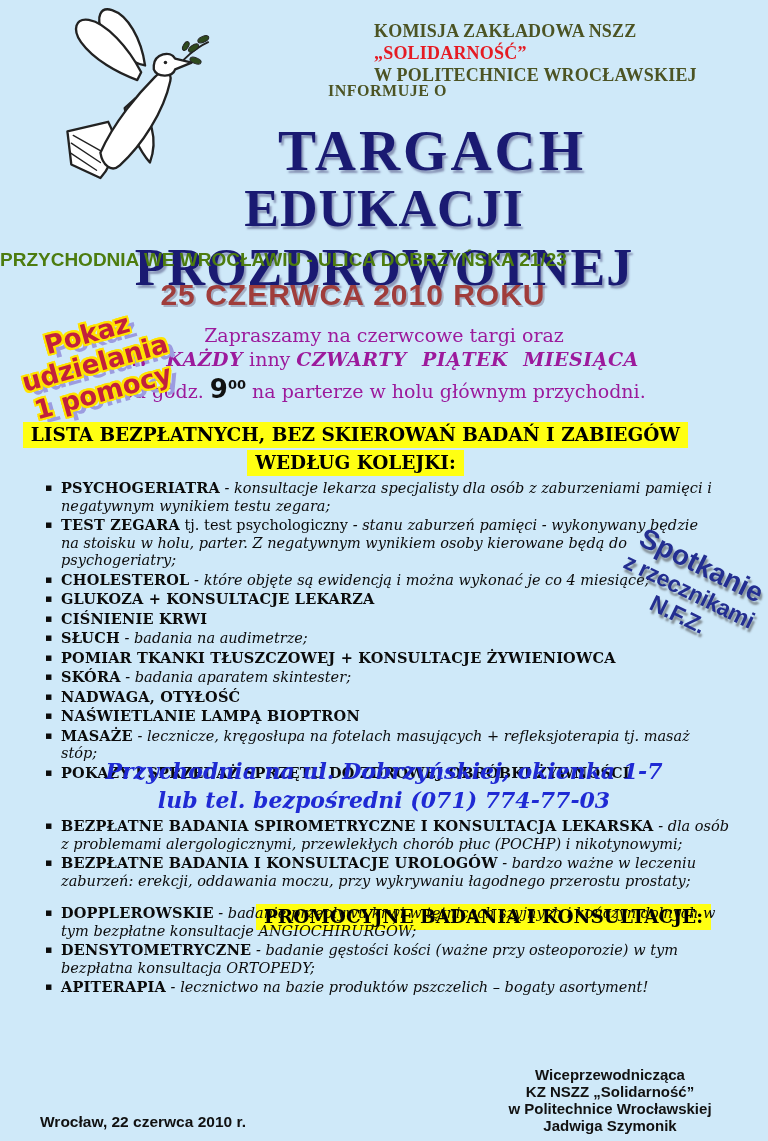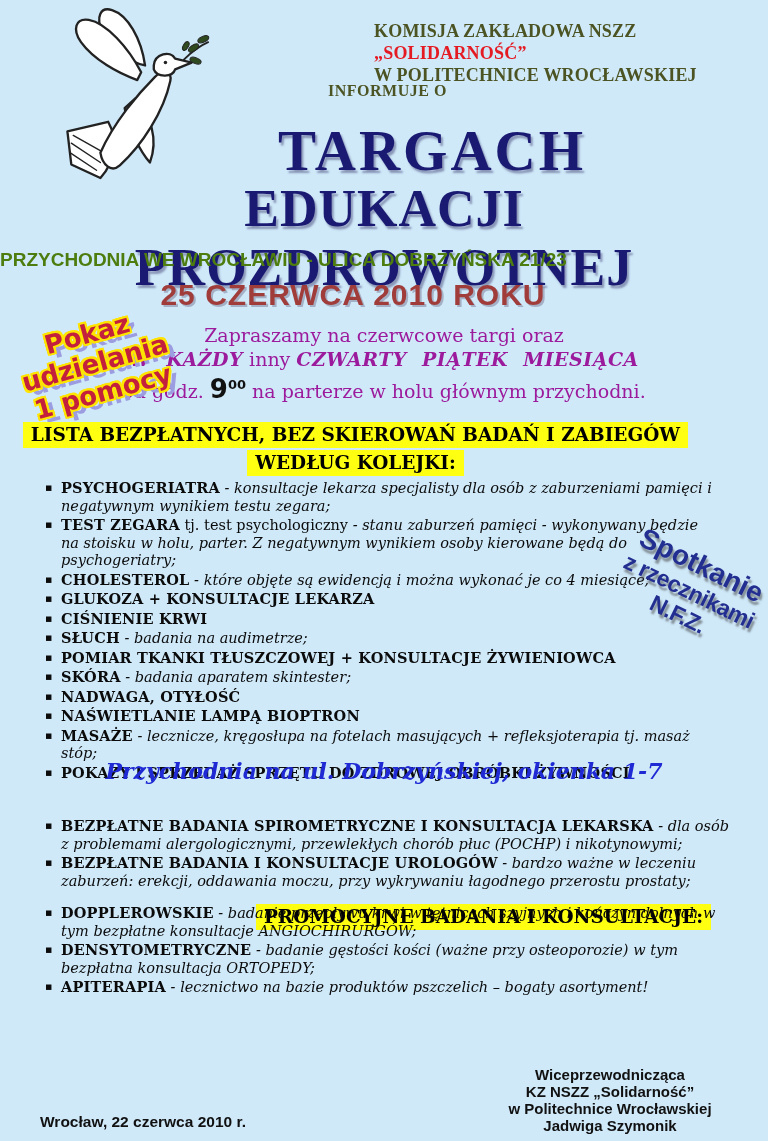--- a/index.html
+++ b/index.html
@@ -151,20 +151,21 @@
       <li><b>POKAZY I SPRZEDAŻ SPRZĘTU DO ZDROWEJ OBRÓBKI ŻYWNOŚCI</b></li>
     </ul>
 
   <div class="badge2">
     <div class="b2l1">Spotkanie</div>
     <div class="b2l2">z rzecznikami N.F.Z.</div>
   </div>
 
   <div class="contact">
     <div>Przychodnia na ul. Dobrzyńskiej, okienka 1-7</div>
+    <div>lub tel. bezpośredni (071) 774-77-03</div>
   </div>
   <ul class="blist list2">
       <li><b>BEZPŁATNE BADANIA SPIROMETRYCZNE I KONSULTACJA LEKARSKA</b><i> - dla osób z problemami alergologicznymi, przewlekłych chorób płuc (POCHP) i nikotynowymi;</i></li>
       <li><b>BEZPŁATNE BADANIA I KONSULTACJE UROLOGÓW</b><i> - bardzo ważne w leczeniu zaburzeń: erekcji, oddawania moczu, przy wykrywaniu łagodnego przerostu prostaty;</i></li>
     </ul>
 
   <div class="sec-head pos3">
     <span class="hl">PROMOCYJNE BADANIA I KONSULTACJE:</span>
   </div>
   <ul class="blist list3">

